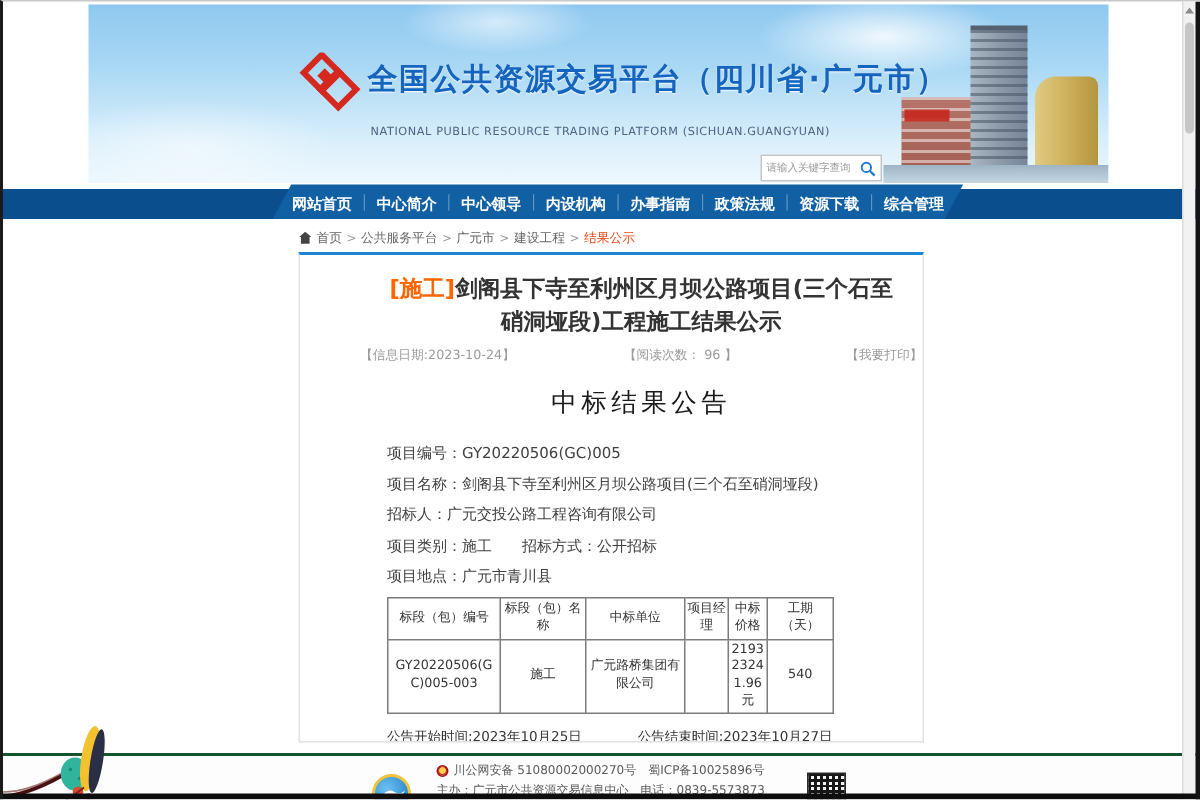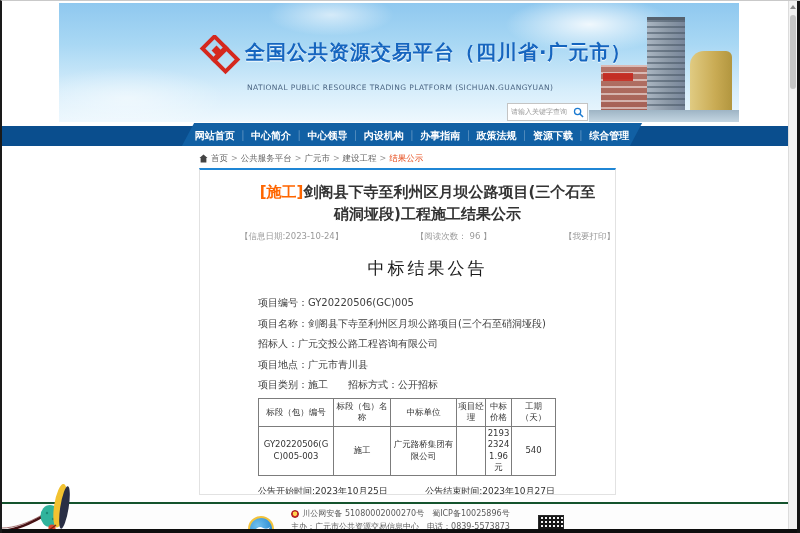--- a/index.html
+++ b/index.html
@@ -183,22 +183,22 @@
       <span>【信息日期:2023-10-24】</span>
       <span>【阅读次数： 96 】</span>
       <span class="meta-print">【我要打印】</span>
     </div>
     <div class="announce-title">中标结果公告</div>
 
     <div class="fields">
       <div class="field-line">项目编号：GY20220506(GC)005</div>
       <div class="field-line">项目名称：剑阁县下寺至利州区月坝公路项目(三个石至硝洞垭段)</div>
       <div class="field-line">招标人：广元交投公路工程咨询有限公司</div>
+      <div class="field-line">项目类别：施工　　招标方式：公开招标</div>
       <div class="field-line">项目地点：广元市青川县</div>
-      <div class="field-line">项目类别：施工　　招标方式：公开招标</div>
     </div>
 
     <table class="result">
       <colgroup>
         <col style="width:75px">
           <col style="width:57px">
           <col style="width:66px">
         <col style="width:29px">
           <col style="width:26px">
           <col style="width:44px">

